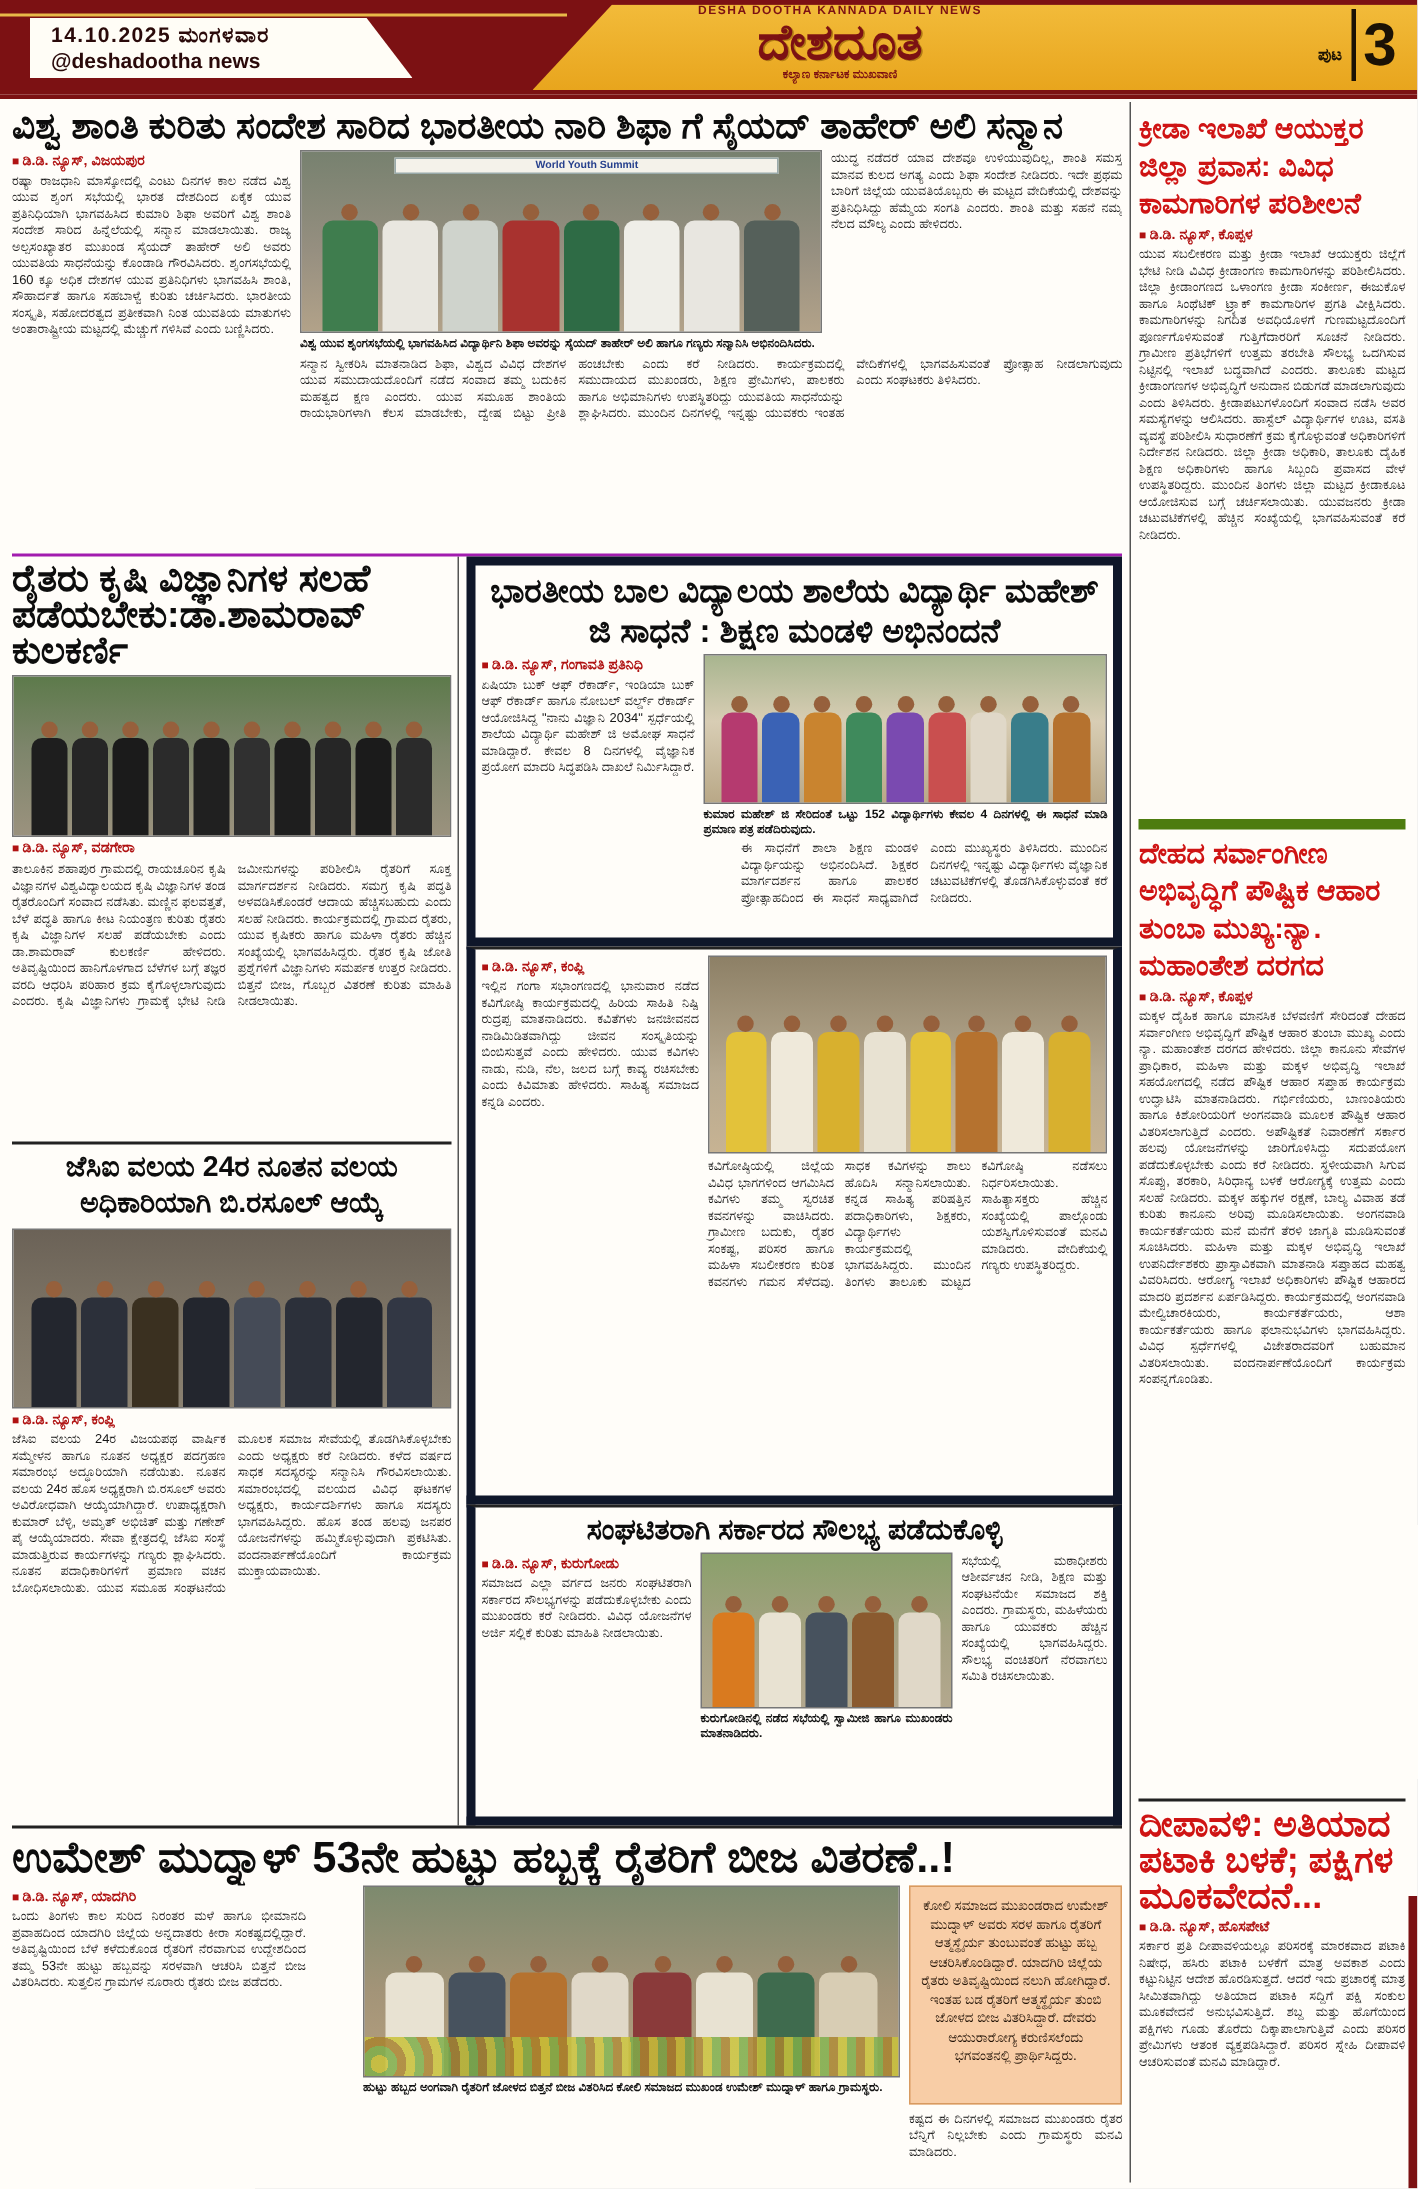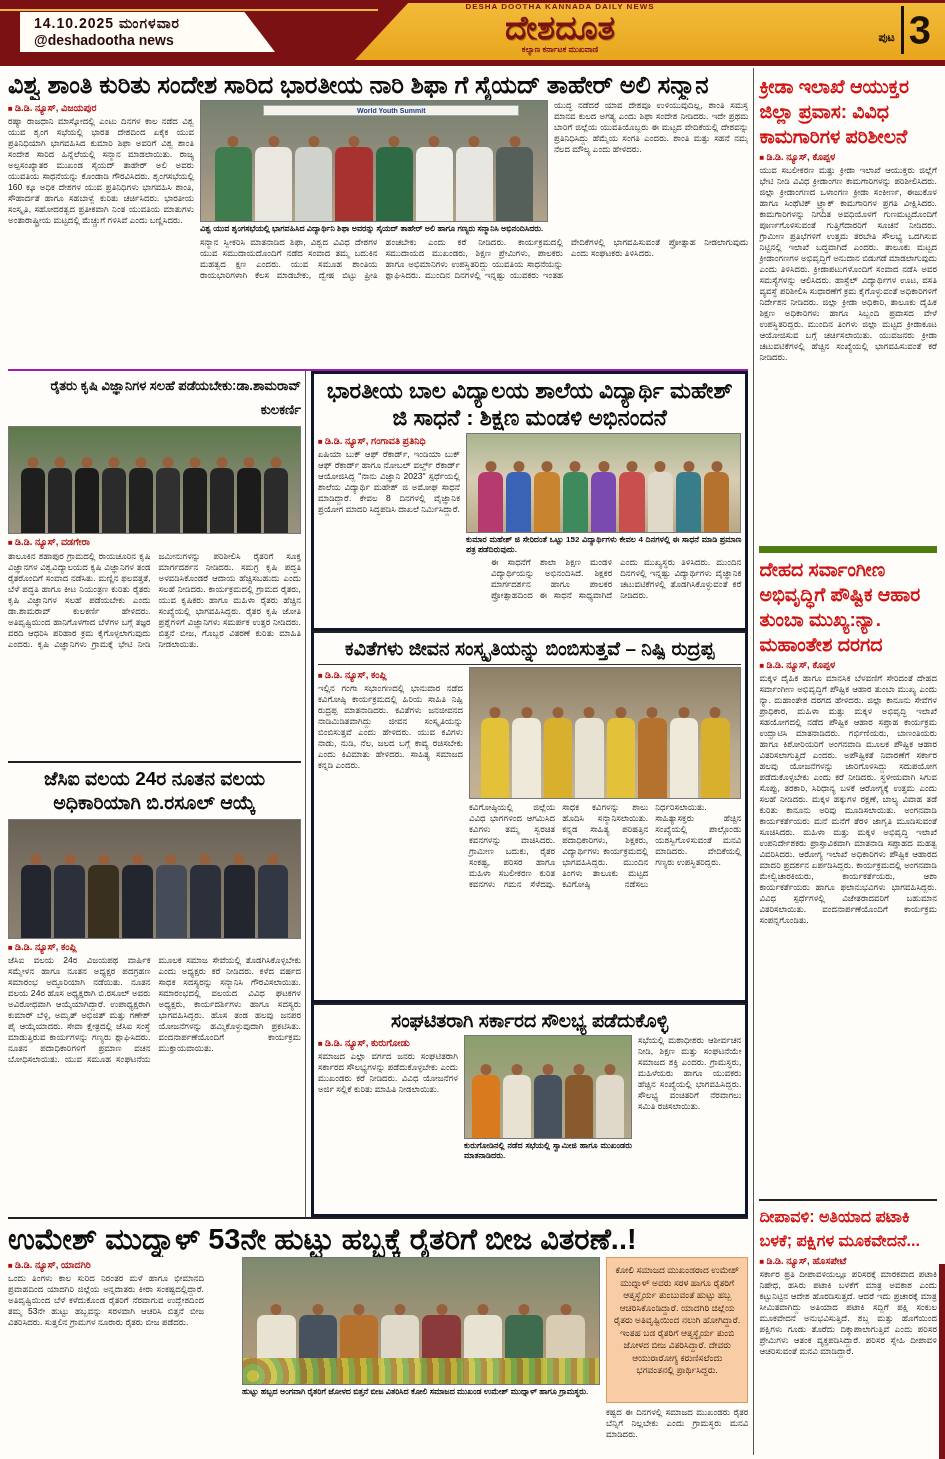--- a/index.html
+++ b/index.html
@@ -56,30 +56,30 @@
   .a1 .fig { width:348px; }
   .a1 .ph { height:122px; background:linear-gradient(#77816f 0%,#968f80 55%,#b2a289 100%); }
   .a1 .sidetxt { flex:1; }
   .a1 .bot { margin-top:3px; column-count:3; column-gap:8px; height:104px; }
 
   .row2 { display:flex; gap:5px; height:846px; }
   .leftstack { width:298px; display:flex; flex-direction:column; border-right:1px solid #555; padding-right:4px; }
   .midstack { flex:1; display:flex; flex-direction:column; }
 
   .a2 { height:392px; border-bottom:2px solid #222; }
-  .a2 .h { font-size:13px; line-height:24px; text-align:right; padding:3px 0 4px; }
+  .a2 .h { font-size:25px; line-height:24px; text-align:left; padding:3px 0 4px; }
   .a2 .ph { height:108px; background:linear-gradient(#5d7a4b 0%,#7d856b 45%,#9b927e 100%); }
   .a2 .body { margin-top:3px; column-count:2; column-gap:8px; height:215px; }
 
   .a5 { flex:1; padding-top:4px; }
   .a5 .h { font-size:19px; line-height:24px; text-align:center; padding-bottom:4px; }
   .a5 .ph { height:120px; background:linear-gradient(#6b6257 0%,#7d7465 50%,#8a8171 100%); }
   .a5 .body { margin-top:2px; column-count:2; column-gap:8px; height:268px; }
 
-  .boxed { border:3px solid #0f172a; }
+  .boxed { border:6px solid #0f172a; }
   .a3 { height:260px; padding:3px 4px; }
   .a3 .h { font-size:22px; line-height:27px; text-align:center; }
   .a3 .row { display:flex; gap:6px; margin-top:2px; }
   .a3 .colL { width:142px; }
   .a3 .rgt { flex:1; }
   .a3 .ph { height:100px; background:linear-gradient(#a8b58f 0%,#d8cdb4 45%,#b9a887 100%); }
   .a3 .bot { column-count:2; column-gap:8px; height:56px; margin-top:2px;margin-left:25px; }
 
   .a4 { height:372px; padding:2px 4px; border-top:2px solid #222; }
   .a4 .h { font-size:19px; line-height:24px; text-align:center; border-bottom:1px solid #333; padding:2px 0 3px; }
@@ -110,21 +110,21 @@
       font-size:9px; line-height:12.5px; text-align:center; color:#201105; }
 
   .r-art .body { height:auto; }
   .r1 { height:478px; padding-top:6px; }
   .r1 .h { font-size:19px; line-height:25px; }
   .r1 .body { height:382px; }
   .r2 { height:653px; border-top:7px solid #4d7c0f; padding-top:4px; }
   .r2 .h { font-size:19px; line-height:25px; }
   .r2 .body { height:528px; }
   .r3 { flex:1; border-top:2px solid #222; padding-top:4px; }
-  .r3 .h { font-size:16px; line-height:24px; }
+  .r3 .h { font-size:24px; line-height:24px; }
   .r3 .body { height:168px; }
 
   .edgebar { position:absolute; right:0; bottom:0; width:6px; height:195px; background:#7c1113; }
 </style>
 </head>
 <body>
 
 <div class="page">
 
   <div class="masthead">
@@ -223,21 +223,21 @@
           </div>
         </div>
 
         <div class="midstack">
 
           <div class="art a3 boxed">
             <div class="h hl">ಭಾರತೀಯ ಬಾಲ ವಿದ್ಯಾಲಯ ಶಾಲೆಯ ವಿದ್ಯಾರ್ಥಿ ಮಹೇಶ್ ಜಿ ಸಾಧನೆ : ಶಿಕ್ಷಣ ಮಂಡಳಿ ಅಭಿನಂದನೆ</div>
             <div class="row">
               <div class="colL">
                 <div class="byline">ಡಿ.ಡಿ. ನ್ಯೂಸ್, ಗಂಗಾವತಿ ಪ್ರತಿನಿಧಿ</div>
-                <div class="body">ಏಷಿಯಾ ಬುಕ್ ಆಫ್ ರೆಕಾರ್ಡ್, ಇಂಡಿಯಾ ಬುಕ್ ಆಫ್ ರೆಕಾರ್ಡ್ ಹಾಗೂ ನೋಬಲ್ ವರ್ಲ್ಡ್ ರೆಕಾರ್ಡ್ ಆಯೋಜಿಸಿದ್ದ "ನಾನು ವಿಜ್ಞಾನಿ 2023" ಸ್ಪರ್ಧೆಯಲ್ಲಿ ಶಾಲೆಯ ವಿದ್ಯಾರ್ಥಿ ಮಹೇಶ್ ಜಿ ಅಮೋಘ ಸಾಧನೆ ಮಾಡಿದ್ದಾರೆ. ಕೇವಲ 8 ದಿನಗಳಲ್ಲಿ ವೈಜ್ಞಾನಿಕ ಪ್ರಯೋಗ ಮಾದರಿ ಸಿದ್ಧಪಡಿಸಿ ದಾಖಲೆ ನಿರ್ಮಿಸಿದ್ದಾರೆ.</div>
+                <div class="body">ಏಷಿಯಾ ಬುಕ್ ಆಫ್ ರೆಕಾರ್ಡ್, ಇಂಡಿಯಾ ಬುಕ್ ಆಫ್ ರೆಕಾರ್ಡ್ ಹಾಗೂ ನೋಬಲ್ ವರ್ಲ್ಡ್ ರೆಕಾರ್ಡ್ ಆಯೋಜಿಸಿದ್ದ "ನಾನು ವಿಜ್ಞಾನಿ 2034" ಸ್ಪರ್ಧೆಯಲ್ಲಿ ಶಾಲೆಯ ವಿದ್ಯಾರ್ಥಿ ಮಹೇಶ್ ಜಿ ಅಮೋಘ ಸಾಧನೆ ಮಾಡಿದ್ದಾರೆ. ಕೇವಲ 8 ದಿನಗಳಲ್ಲಿ ವೈಜ್ಞಾನಿಕ ಪ್ರಯೋಗ ಮಾದರಿ ಸಿದ್ಧಪಡಿಸಿ ದಾಖಲೆ ನಿರ್ಮಿಸಿದ್ದಾರೆ.</div>
               </div>
               <div class="rgt">
                 <div class="photo ph">
                   <div class="persons">
                     <span class="p" style="background:#b53a6f"></span>
                       <span class="p" style="background:#3a62b5"></span>
                     <span class="p" style="background:#c9842f"></span>
                       <span class="p" style="background:#3f8a5c"></span>
                     <span class="p" style="background:#7a4ab0"></span>
                       <span class="p" style="background:#c94f4f"></span>
@@ -246,21 +246,20 @@
                     <span class="p" style="background:#b5722f"></span>
                   </div>
                 </div>
                 <div class="cap">ಕುಮಾರ ಮಹೇಶ್ ಜಿ ಸೇರಿದಂತೆ ಒಟ್ಟು 152 ವಿದ್ಯಾರ್ಥಿಗಳು ಕೇವಲ 4 ದಿನಗಳಲ್ಲಿ ಈ ಸಾಧನೆ ಮಾಡಿ ಪ್ರಮಾಣ ಪತ್ರ ಪಡೆದಿರುವುದು.</div>
                 <div class="bot body">ಈ ಸಾಧನೆಗೆ ಶಾಲಾ ಶಿಕ್ಷಣ ಮಂಡಳಿ ವಿದ್ಯಾರ್ಥಿಯನ್ನು ಅಭಿನಂದಿಸಿದೆ. ಶಿಕ್ಷಕರ ಮಾರ್ಗದರ್ಶನ ಹಾಗೂ ಪಾಲಕರ ಪ್ರೋತ್ಸಾಹದಿಂದ ಈ ಸಾಧನೆ ಸಾಧ್ಯವಾಗಿದೆ ಎಂದು ಮುಖ್ಯಸ್ಥರು ತಿಳಿಸಿದರು. ಮುಂದಿನ ದಿನಗಳಲ್ಲಿ ಇನ್ನಷ್ಟು ವಿದ್ಯಾರ್ಥಿಗಳು ವೈಜ್ಞಾನಿಕ ಚಟುವಟಿಕೆಗಳಲ್ಲಿ ತೊಡಗಿಸಿಕೊಳ್ಳುವಂತೆ ಕರೆ ನೀಡಿದರು.</div>
               </div>
             </div>
           </div>
 
           <div class="art a4 boxed">
-            <div class="h hl">ಕವಿತೆಗಳು ಜೀವನ ಸಂಸ್ಕೃತಿಯನ್ನು ಬಿಂಬಿಸುತ್ತವೆ – ನಿಷ್ಪಿ ರುದ್ರಪ್ಪ</div>
             <div class="row">
               <div class="colL">
                 <div class="byline">ಡಿ.ಡಿ. ನ್ಯೂಸ್, ಕಂಪ್ಲಿ</div>
                 <div class="body">ಇಲ್ಲಿನ ಗಂಗಾ ಸಭಾಂಗಣದಲ್ಲಿ ಭಾನುವಾರ ನಡೆದ ಕವಿಗೋಷ್ಠಿ ಕಾರ್ಯಕ್ರಮದಲ್ಲಿ ಹಿರಿಯ ಸಾಹಿತಿ ನಿಷ್ಪಿ ರುದ್ರಪ್ಪ ಮಾತನಾಡಿದರು. ಕವಿತೆಗಳು ಜನಜೀವನದ ನಾಡಿಮಿಡಿತವಾಗಿದ್ದು ಜೀವನ ಸಂಸ್ಕೃತಿಯನ್ನು ಬಿಂಬಿಸುತ್ತವೆ ಎಂದು ಹೇಳಿದರು. ಯುವ ಕವಿಗಳು ನಾಡು, ನುಡಿ, ನೆಲ, ಜಲದ ಬಗ್ಗೆ ಕಾವ್ಯ ರಚಿಸಬೇಕು ಎಂದು ಕಿವಿಮಾತು ಹೇಳಿದರು. ಸಾಹಿತ್ಯ ಸಮಾಜದ ಕನ್ನಡಿ ಎಂದರು.</div>
               </div>
               <div class="rgt">
                 <div class="photo ph">
                   <div class="persons">
                     <span class="p" style="background:#e3c23a"></span>
                       <span class="p" style="background:#efe9da"></span>

